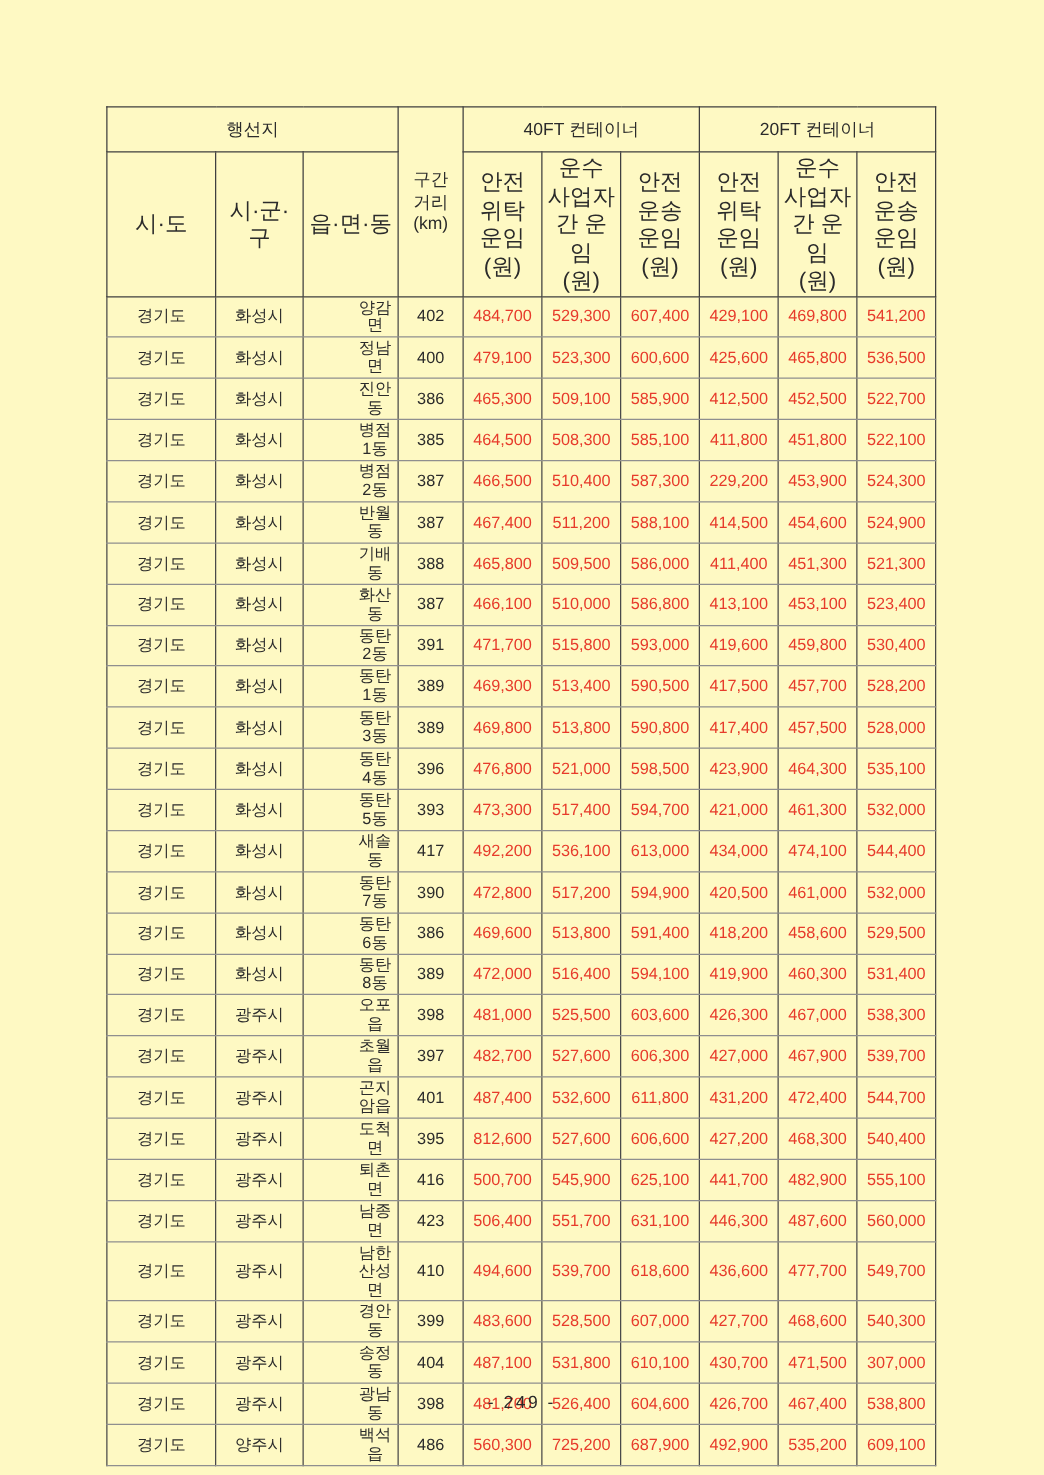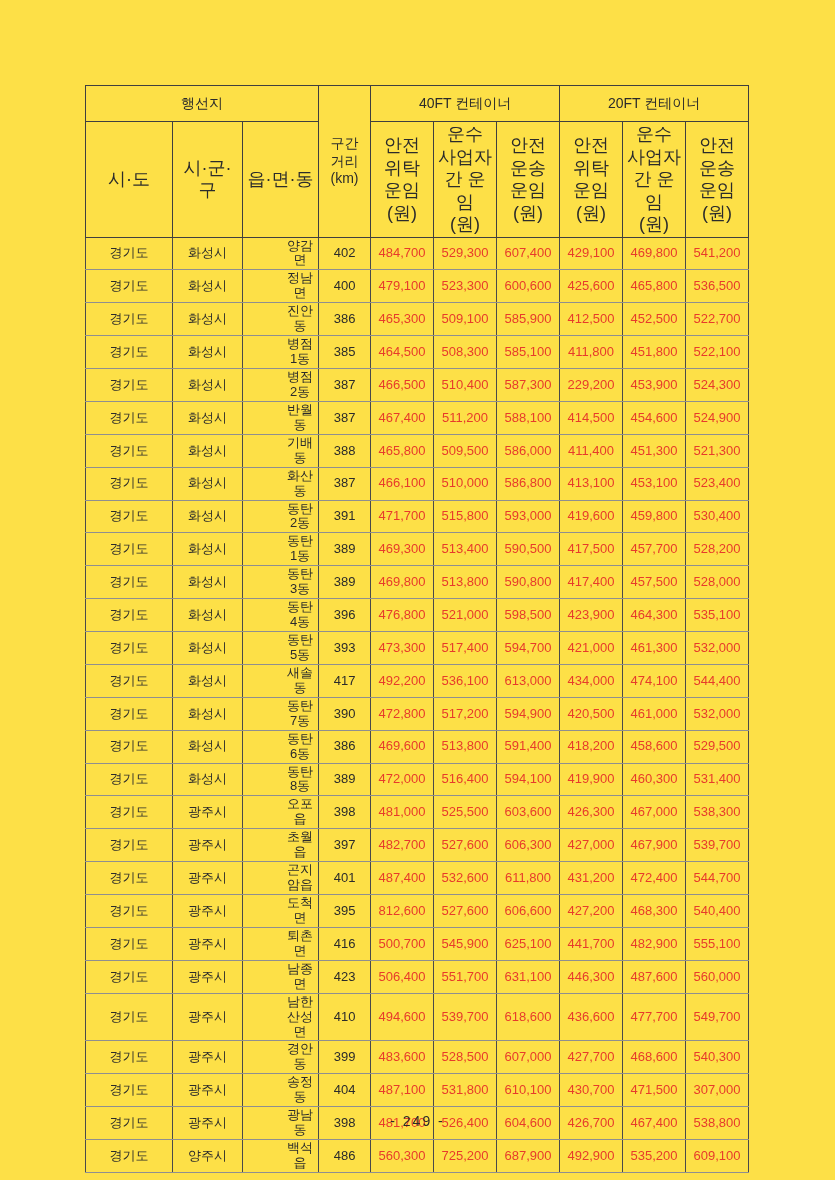--- a/index.html
+++ b/index.html
@@ -5,21 +5,21 @@
   html, body {
     margin: 0;
     padding: 0;
     background: #ffffff;
     font-family: "Liberation Sans", "DejaVu Sans", sans-serif;
   }
   .page {
     position: relative;
     width: 835px;
     height: 1180px;
-    background: #fde047;
+    background: #fef9c3;
     overflow: hidden;
   }
   table.rate-table {
     position: absolute;
     left: 85px;
     top: 85px;
     width: 663px;
     border-collapse: collapse;
     table-layout: fixed;
     border: 1px solid #3f3f3f;

